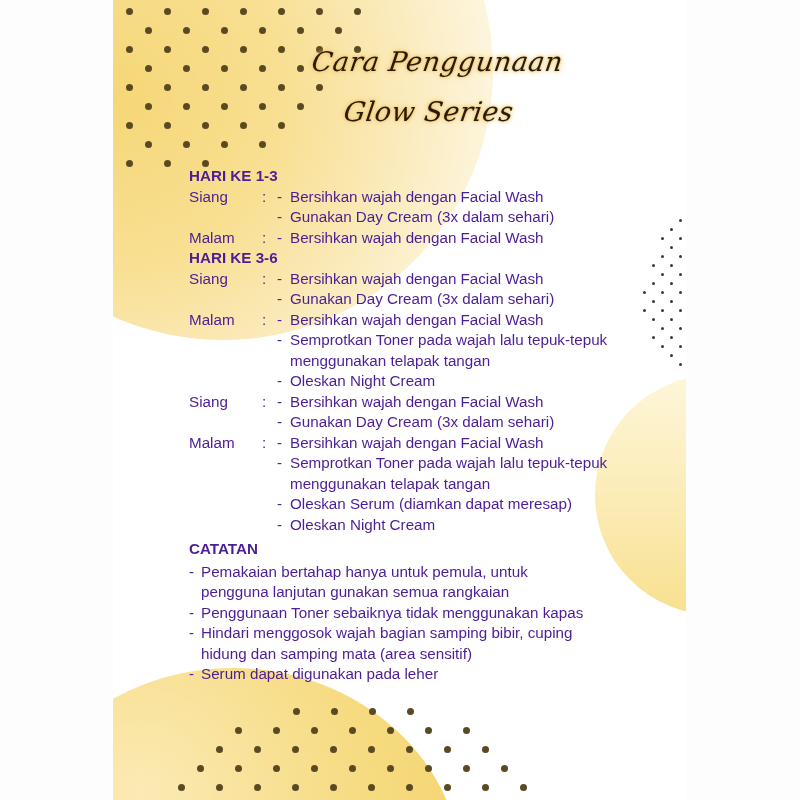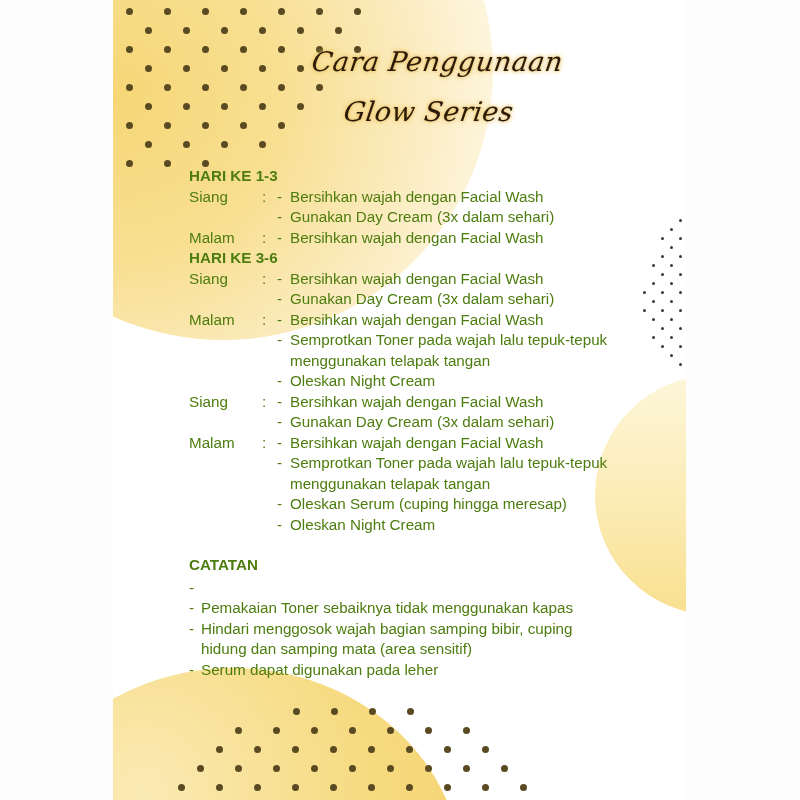--- a/index.html
+++ b/index.html
@@ -38,21 +38,21 @@
   .title {
     position: absolute; font-family: "DejaVu Serif", serif; font-style: italic;
     color: #2a1a0a; font-size: 27px; letter-spacing: 0.5px;
     text-shadow: 0 0 3px #e4b44a, 0 0 6px #f0c96a;
     transform: skewX(-8deg);
   }
   .t1 { left: 312px; top: 46px; }
   .t2 { left: 344px; top: 96px; }
   .content {
     position: absolute; left: 189px; top: 166px; width: 460px;
-    color: #4d7c0f; font-size: 15.2px; line-height: 20.5px;
+    color: #4c1d95; font-size: 15.2px; line-height: 20.5px;
   }
   .sec-title { font-weight: bold; }
   .row { display: flex; }
   .label { width: 73px; }
   .colon { width: 15px; }
   .items { flex: 1; }
   .item { display: flex; }
   .dash { width: 13px; }
   .notes-title { font-weight: bold; margin-top: 3px; margin-bottom: 2px; }
   .note { display: flex; }
@@ -277,38 +277,39 @@
         <div class="item">
             <span class="dash">-</span>
             <span>Bersihkan wajah dengan Facial Wash</span>
           </div>
         <div class="item">
             <span class="dash">-</span>
             <span style="width:320px">Semprotkan Toner pada wajah lalu tepuk-tepuk menggunakan telapak tangan</span>
           </div>
         <div class="item">
             <span class="dash">-</span>
-            <span>Oleskan Serum (cuping hingga meresap)</span>
+            <span>Oleskan Serum (diamkan dapat meresap)</span>
           </div>
         <div class="item">
             <span class="dash">-</span>
             <span>Oleskan Night Cream</span>
           </div>
       </div>
     </div>
   </div>
 
-  <div style="margin-top:20px;">
+  <div style="margin-top:4px;">
     <div class="notes-title">CATATAN</div>
     <div class="note">
         <span class="ndash">-</span>
+        <span style="width:350px">Pemakaian bertahap hanya untuk pemula, untuk pengguna lanjutan gunakan semua rangkaian</span>
       </div>
     <div class="note">
         <span class="ndash">-</span>
-        <span>Pemakaian Toner sebaiknya tidak menggunakan kapas</span>
+        <span>Penggunaan Toner sebaiknya tidak menggunakan kapas</span>
       </div>
     <div class="note">
         <span class="ndash">-</span>
         <span style="width:420px">Hindari menggosok wajah bagian samping bibir, cuping hidung dan samping mata (area sensitif)</span>
       </div>
     <div class="note">
         <span class="ndash">-</span>
         <span>Serum dapat digunakan pada leher</span>
       </div>
   </div>

